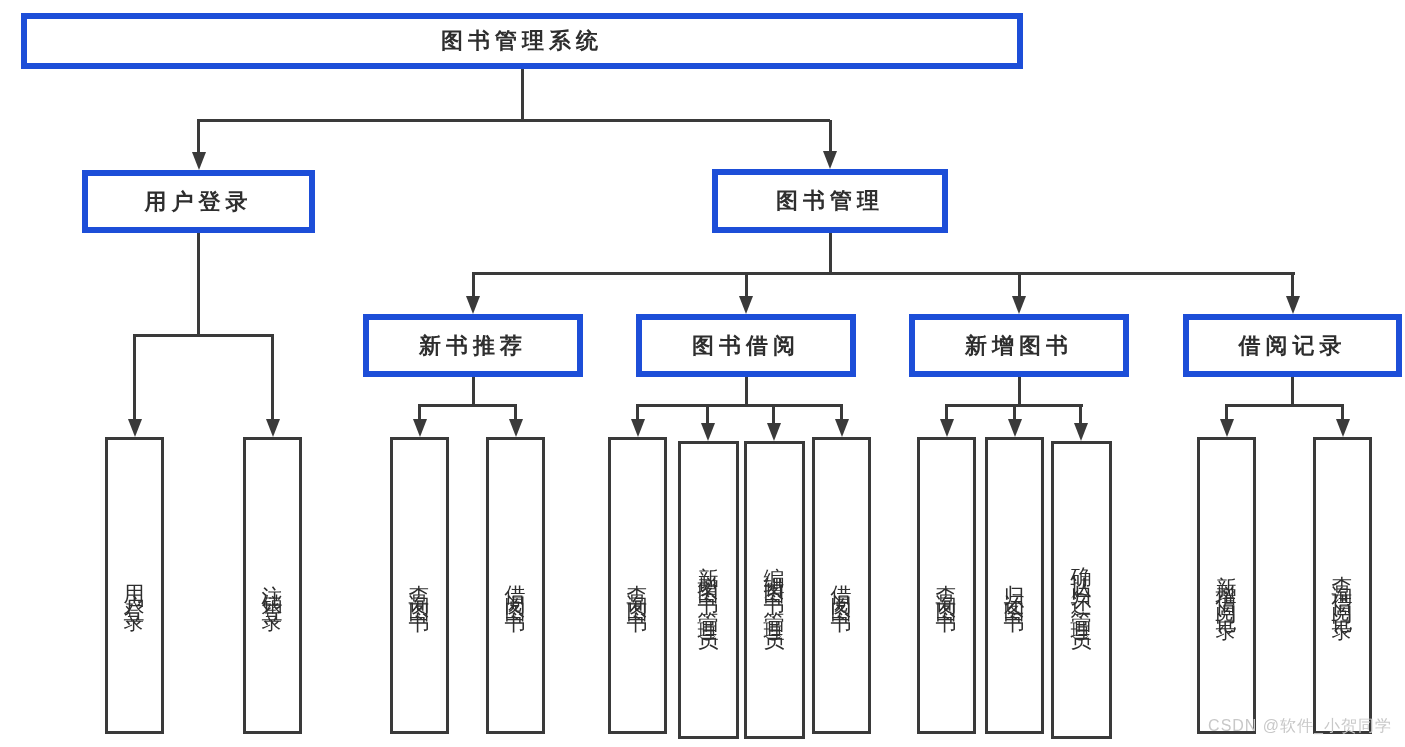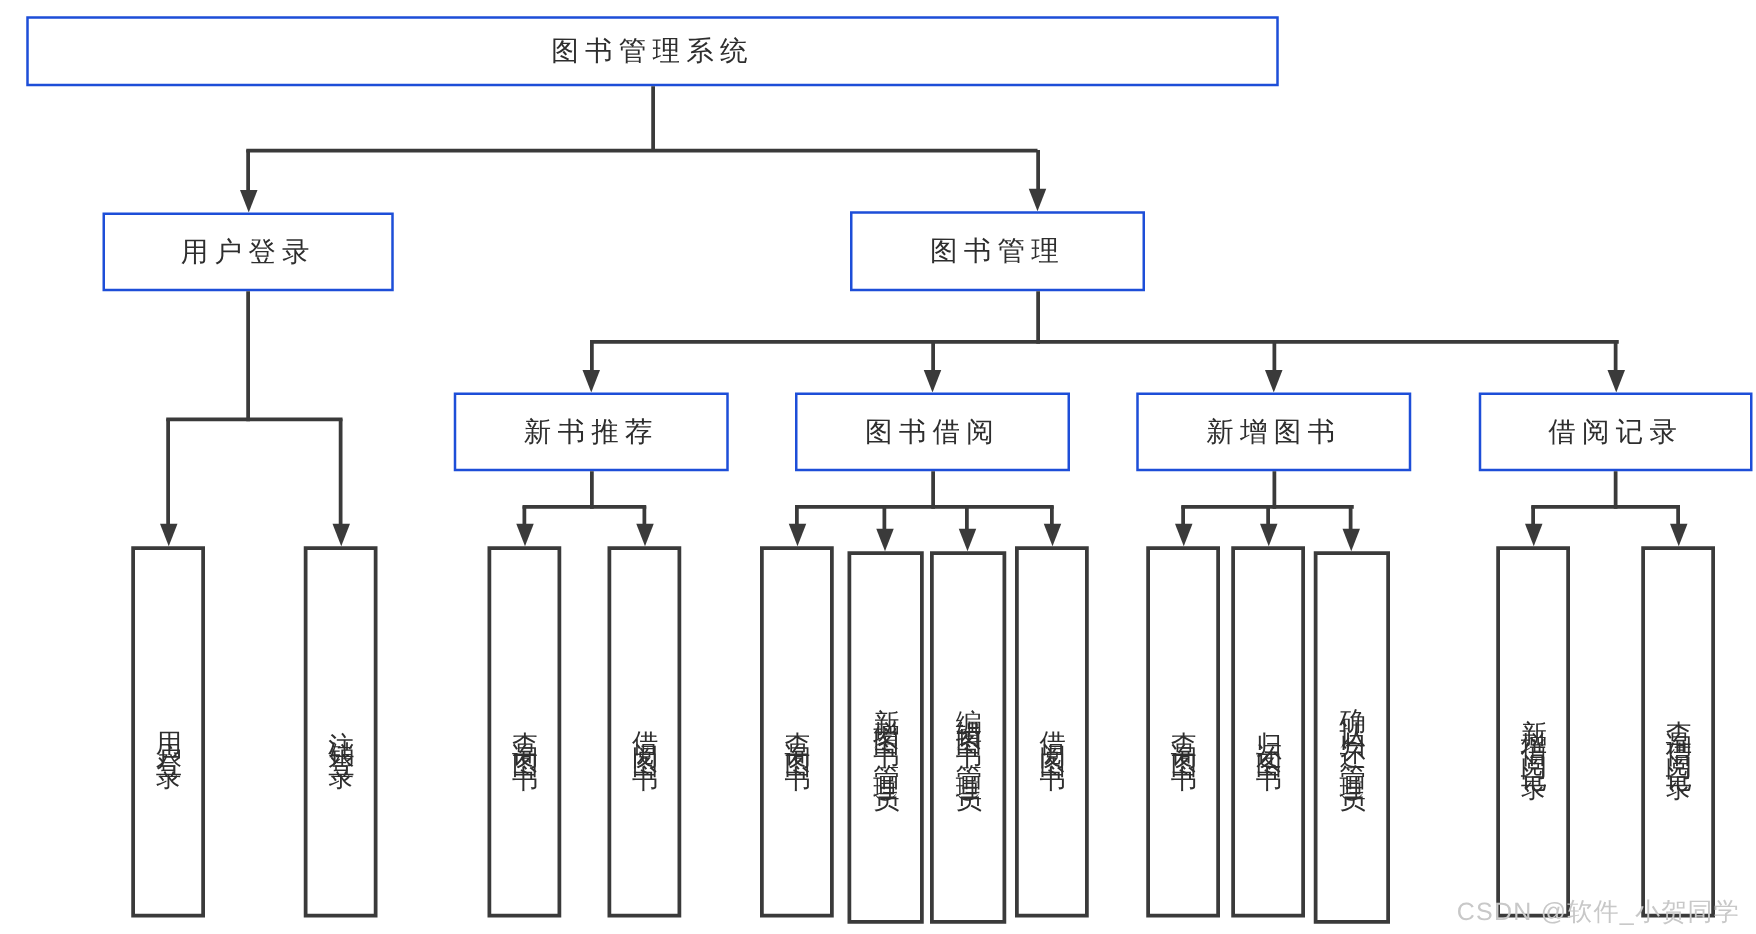--- a/index.html
+++ b/index.html
@@ -1,57 +1,57 @@
 <!DOCTYPE html>
 <html><head>
 <meta charset="utf-8">
 <style>
   html,body { margin:0; padding:0; background:#ffffff; }
   .canvas {
     position:relative; width:1405px; height:747px; background:#ffffff;
     font-family:"Liberation Sans","DejaVu Sans",sans-serif; color:#2e2e2e; overflow:hidden;
   }
   .hbox {
-    position:absolute; box-sizing:border-box; border:2px solid #1d4ed8; background:#ffffff;
+    position:absolute; box-sizing:border-box; border:6px solid #1d4ed8; background:#ffffff;
     display:flex; align-items:center; justify-content:center;
-    font-size:22px; letter-spacing:5px; white-space:nowrap;
+    font-size:22px; letter-spacing:5px; white-space:nowrap;font-weight:bold;
   }
   .vbox {
     position:absolute; box-sizing:border-box; border:3px solid #3a3a3a; background:#ffffff;
     display:flex; align-items:center; justify-content:center;
   }
   .vtext { writing-mode:vertical-rl; font-size:21px; letter-spacing:9px; line-height:1; }
   .vline { position:absolute; width:3px; background:#3a3a3a; }
   .hline { position:absolute; height:3px; background:#3a3a3a; }
   .arrow {
     position:absolute; width:0; height:0;
     border-left:7px solid transparent; border-right:7px solid transparent;
     border-top:18px solid #3a3a3a;
   }
   .watermark {
-    position:absolute; top:716px; right:13px; font-size:20px; color:#c8c8c8;
+    position:absolute; top:716px; right:13px; font-size:16px; color:#c8c8c8;
     letter-spacing:1px; white-space:nowrap;
   }
 </style>
 </head>
 <body>
 
 <div class="canvas">
 
   <div class="hbox" style="left:21px;top:13px;width:1002px;height:56px">图书管理系统</div>
 
   <div class="vline" style="left:520.5px;top:69px;height:51px"></div>
   <div class="hline" style="left:197px;top:118.5px;width:633px"></div>
   <div class="vline" style="left:197px;top:120px;height:34px"></div>
   <div class="arrow" style="left:191.5px;top:152px"></div>
   <div class="vline" style="left:828.5px;top:120px;height:33px"></div>
   <div class="arrow" style="left:823px;top:151px"></div>
 
   <div class="hbox" style="left:82px;top:170px;width:233px;height:63px">用户登录</div>
-  <div class="hbox" style="left:680px;top:169px;width:236px;height:64px">图书管理</div>
+  <div class="hbox" style="left:712px;top:169px;width:236px;height:64px">图书管理</div>
 
   <div class="vline" style="left:197px;top:233px;height:104px"></div>
   <div class="hline" style="left:133px;top:333.5px;width:141px"></div>
   <div class="vline" style="left:133px;top:335px;height:86px"></div>
   <div class="arrow" style="left:127.5px;top:419px"></div>
   <div class="vline" style="left:271px;top:335px;height:86px"></div>
   <div class="arrow" style="left:265.5px;top:419px"></div>
 
   <div class="vline" style="left:828.5px;top:233px;height:42px"></div>
   <div class="hline" style="left:471.5px;top:271.5px;width:823px"></div>

